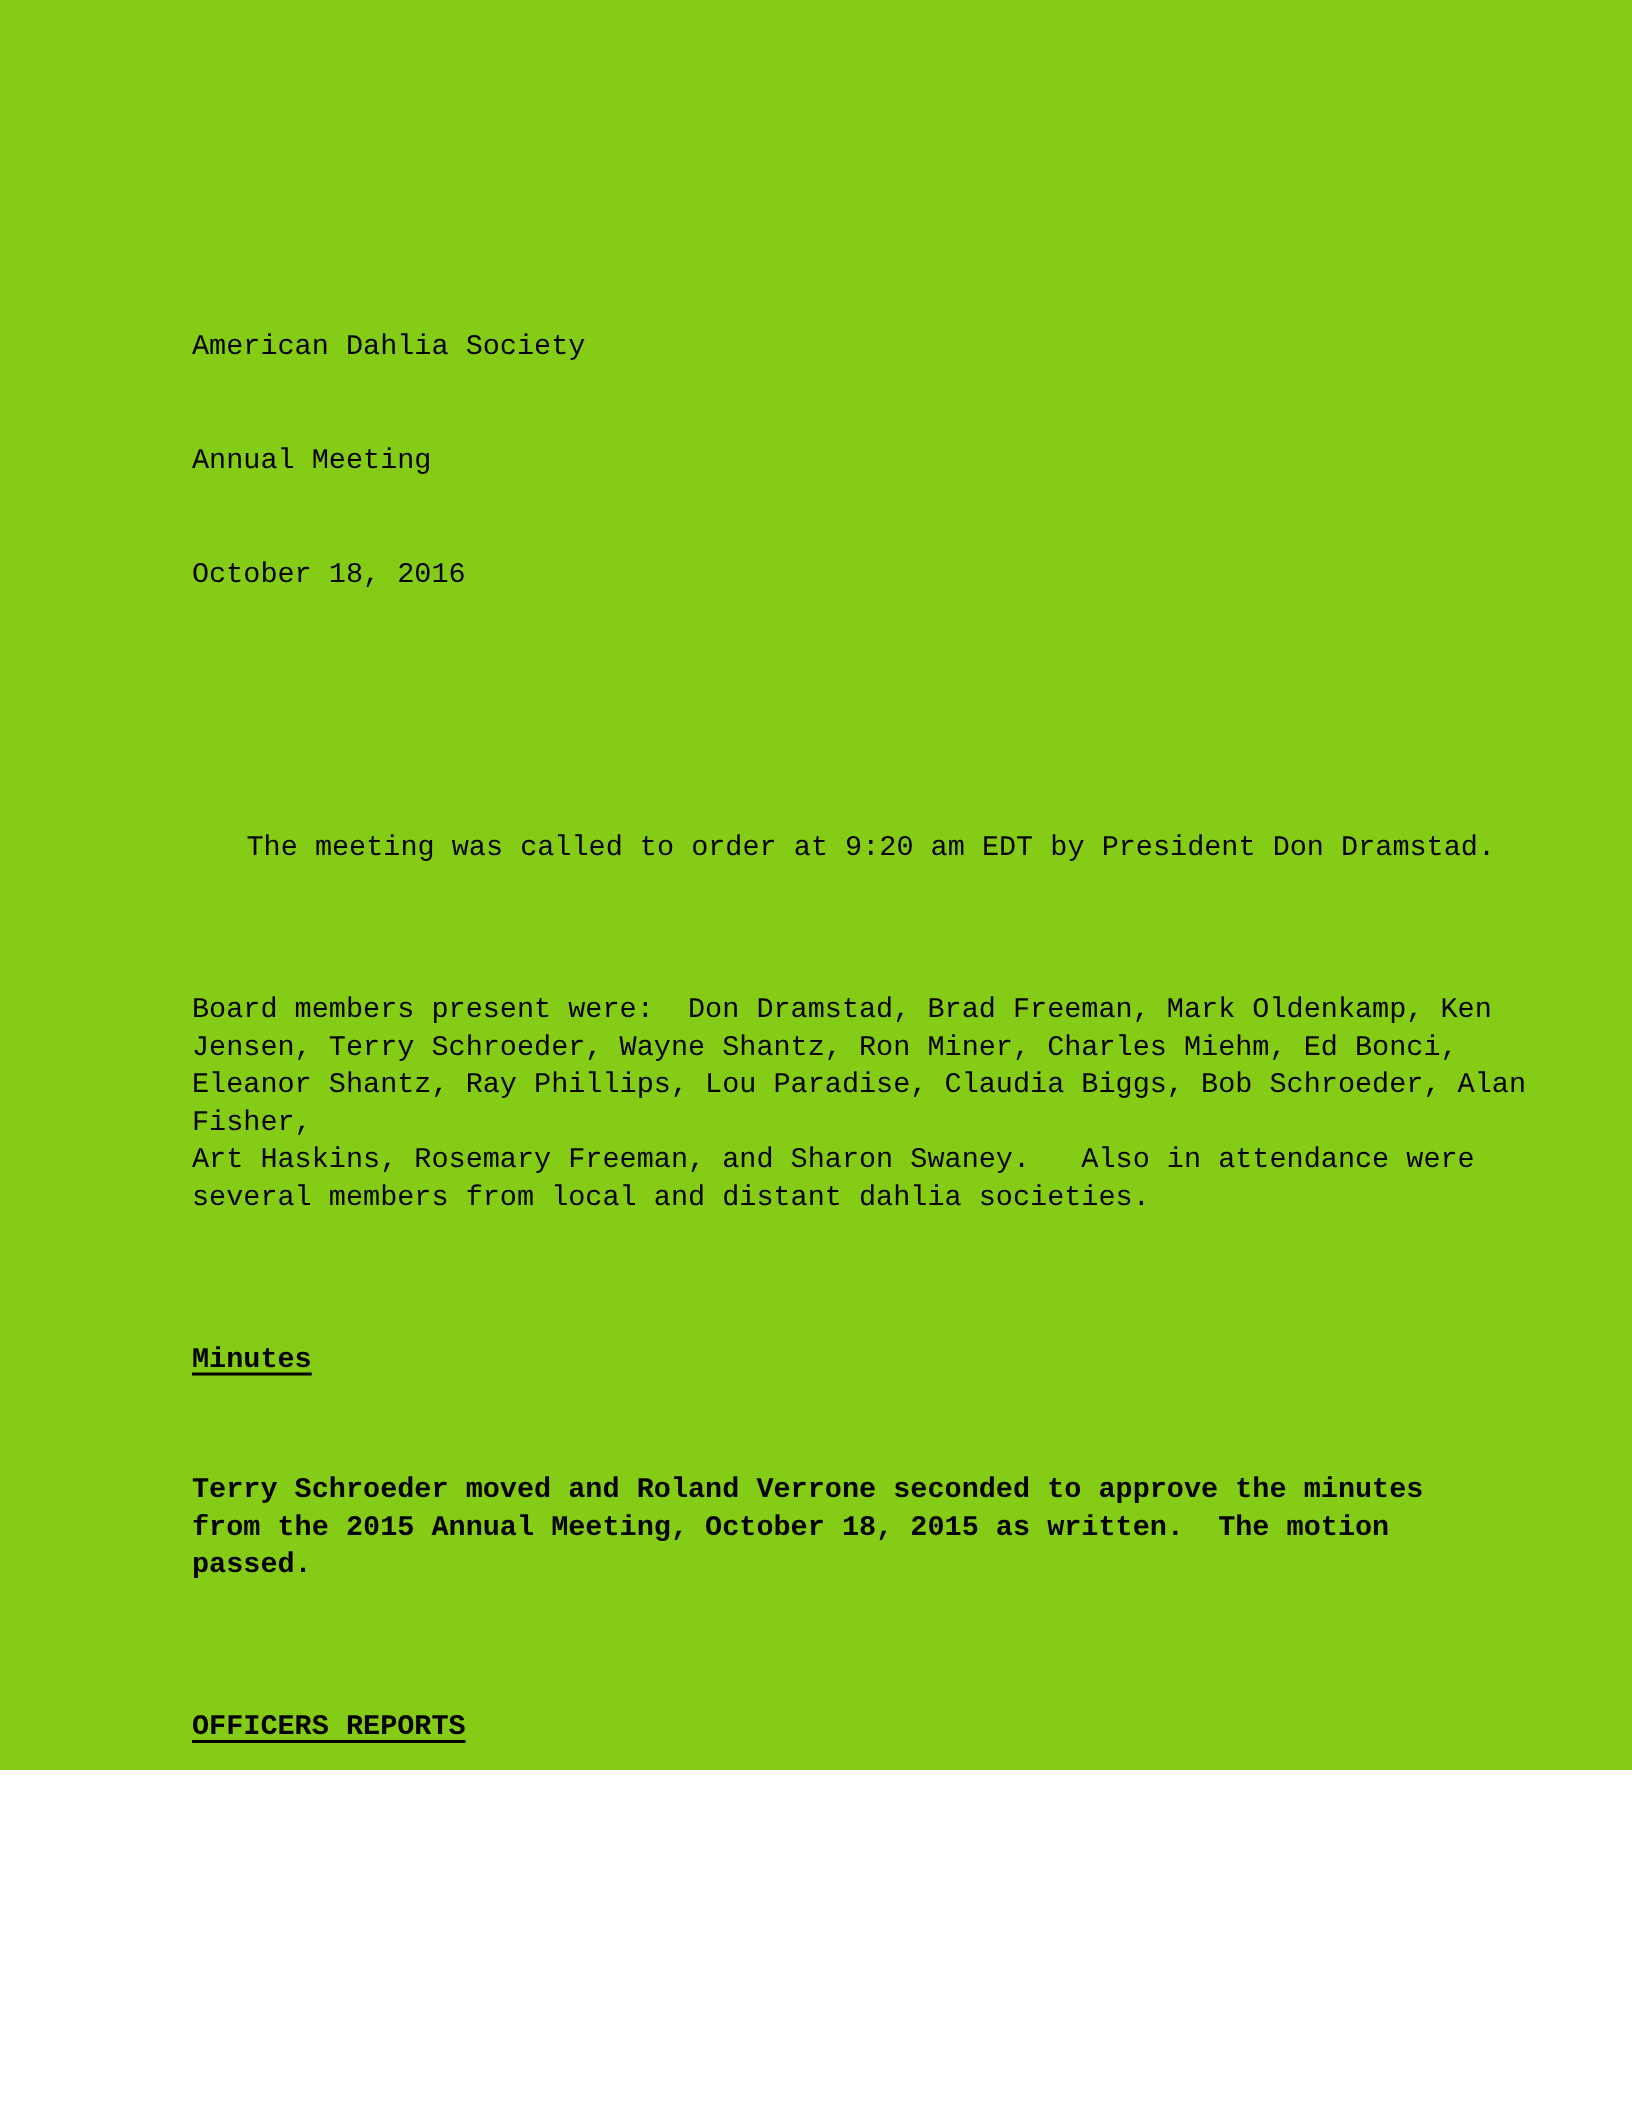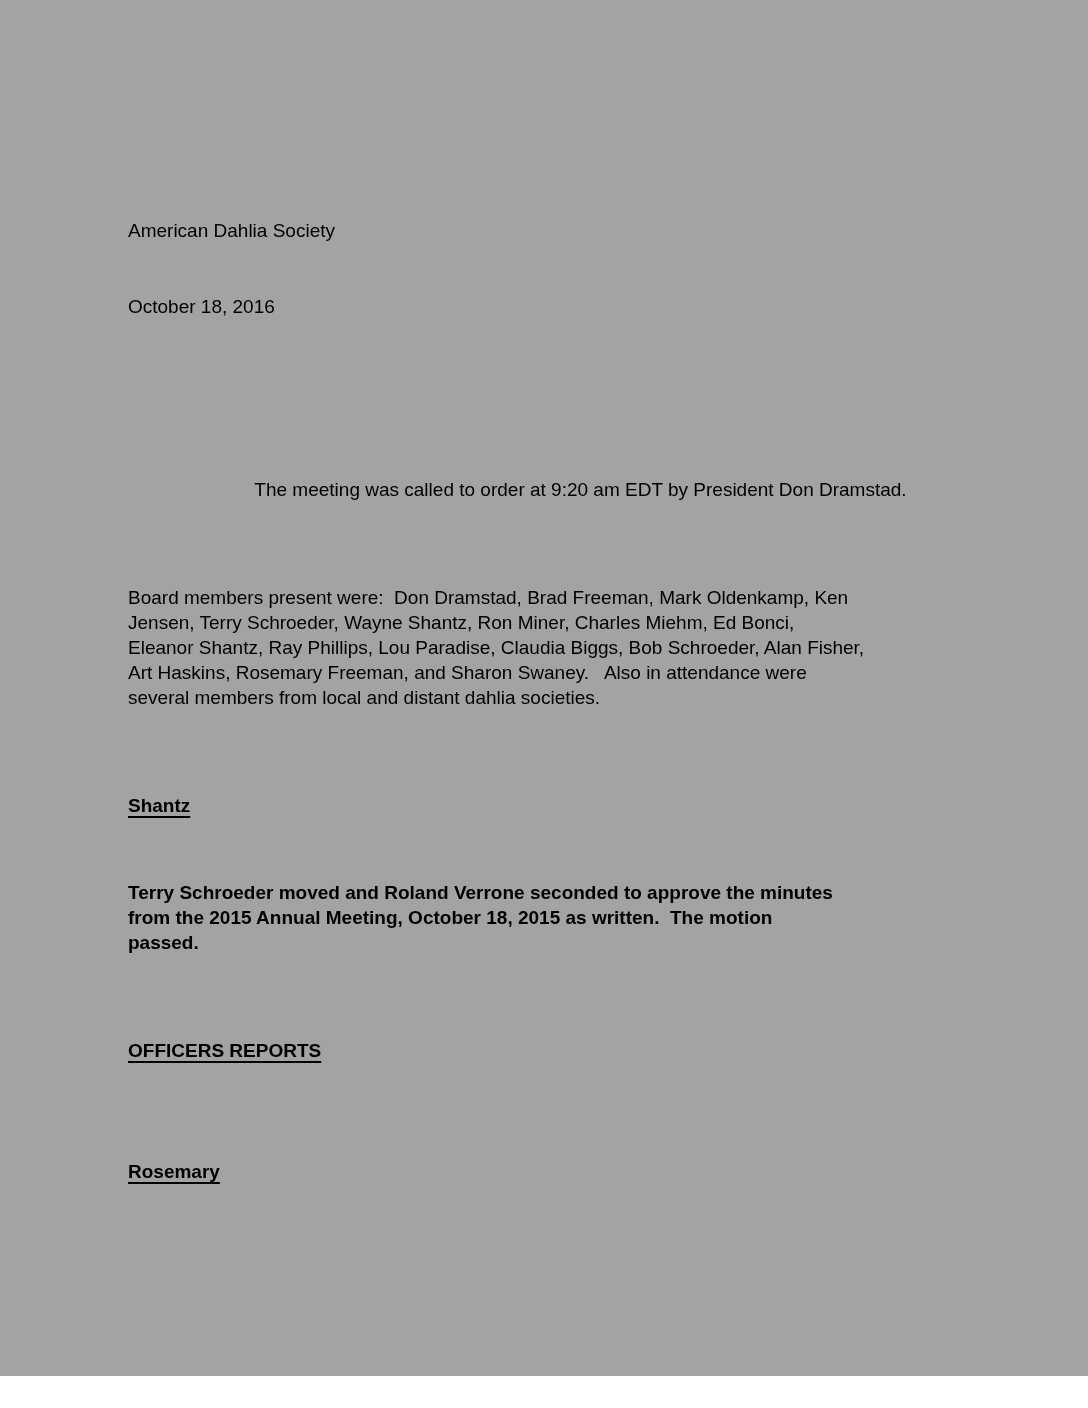--- a/index.html
+++ b/index.html
@@ -3,24 +3,24 @@
 <meta charset="utf-8">
 <style>
   html, body {
     margin: 0;
     padding: 0;
     background: #ffffff;
   }
   .page {
     position: relative;
     width: 1088px;
-    height: 1376px;
-    background: #a3a3a3;
+    height: 1180px;
+    background: #84cc16;
     color: #000000;
-    font-family: Liberation Sans, sans-serif;
+    font-family: Liberation Mono, monospace;
     font-size: 19px;
     line-height: 25px;
     overflow: hidden;
   }
   .content {
     position: absolute;
     top: 93px;
     left: 128px;
     width: 905px;
     white-space: pre-wrap;
@@ -57,32 +57,33 @@
   .p-president    { margin-bottom: 10px; }
 </style>
 </head>
 <body>
 
 <div class="page">
   <div class="content">
 
     <div class="title-block">
       <p>American Dahlia Society</p>
+      <p>Annual Meeting</p>
       <p>October 18, 2016</p>
     </div>
 
     <p class="para opening">The meeting was called to order at 9:20 am EDT by President Don Dramstad.</p>
 
     <p class="para p-present">Board members present were:  Don Dramstad, Brad Freeman, Mark Oldenkamp, Ken
 Jensen, Terry Schroeder, Wayne Shantz, Ron Miner, Charles Miehm, Ed Bonci,
 Eleanor Shantz, Ray Phillips, Lou Paradise, Claudia Biggs, Bob Schroeder, Alan Fisher,
 Art Haskins, Rosemary Freeman, and Sharon Swaney.   Also in attendance were
 several members from local and distant dahlia societies.</p>
 
-    <h2 class="heading underlined h-minutes">Shantz</h2>
+    <h2 class="heading underlined h-minutes">Minutes</h2>
     <p class="para p-minutes">Terry Schroeder moved and Roland Verrone seconded to approve the minutes
 from the 2015 Annual Meeting, October 18, 2015 as written.  The motion
 passed.</p>
 
     <h2 class="heading underlined h-officers">OFFICERS REPORTS</h2>
 
     <h2 class="heading underlined h-president">Rosemary</h2>
     <p class="para p-president"></p>
 
     

